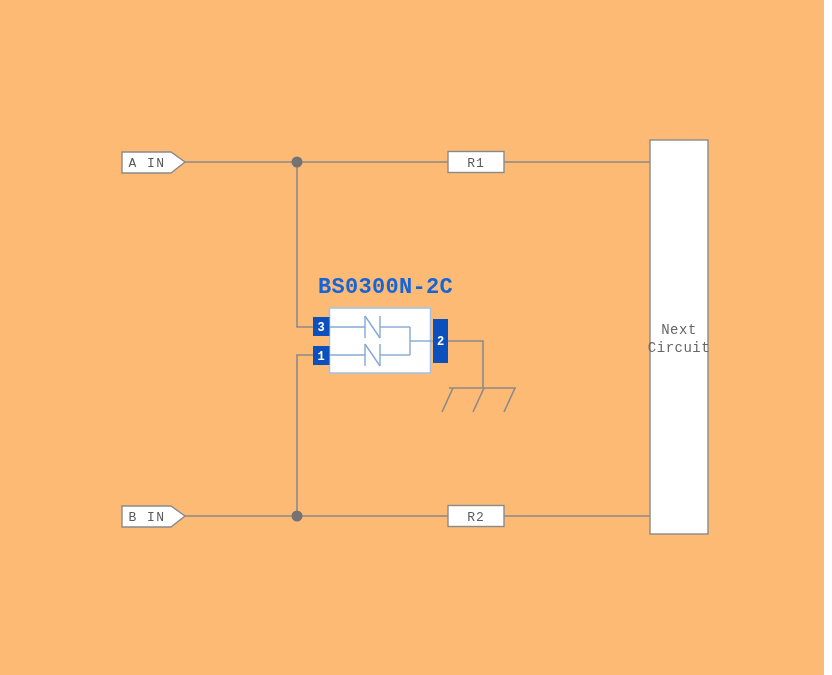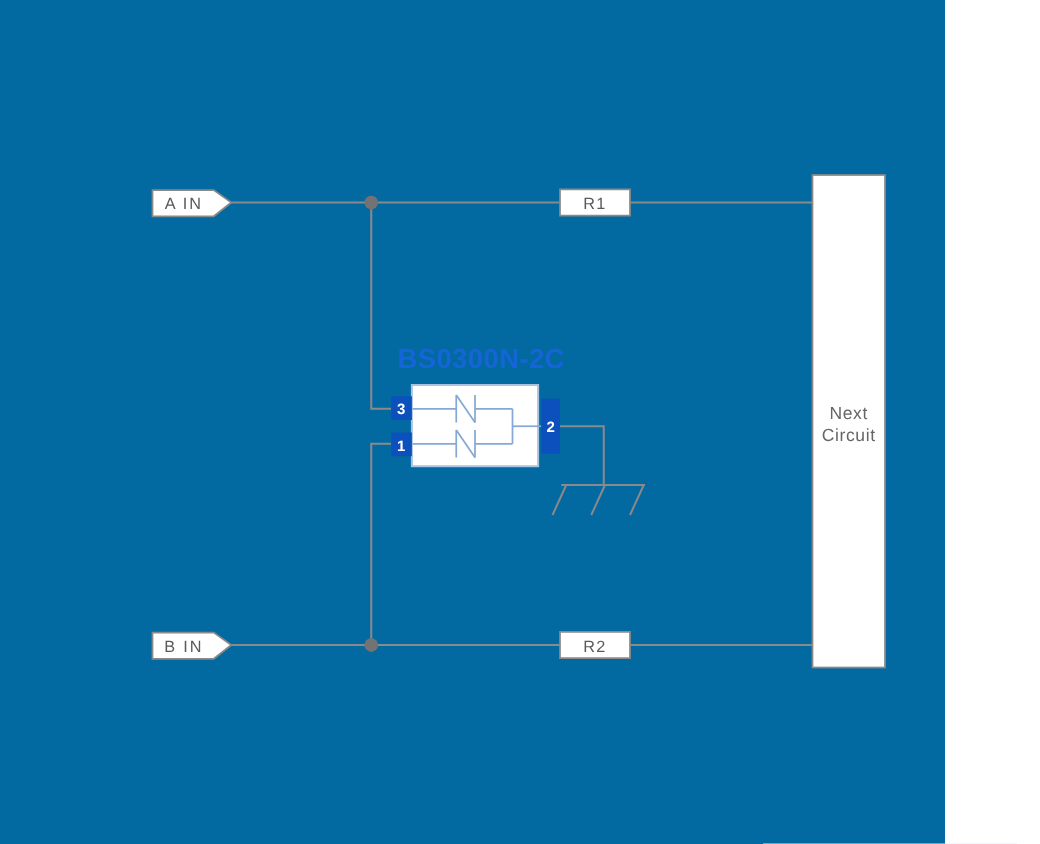--- a/index.html
+++ b/index.html
@@ -1,17 +1,17 @@
 <!DOCTYPE html>
 <html><head>
 <meta charset="utf-8">
 <style>
   html,body{margin:0;padding:0;background:#ffffff;}
-  .stage{position:relative;width:756px;height:675px;background:#0369a1;overflow:hidden;
-         font-family:Liberation Sans, sans-serif;}
+  .stage{position:relative;width:824px;height:675px;background:#fdba74;overflow:hidden;
+         font-family:Liberation Mono, monospace;}
   svg{position:absolute;left:0;top:0;}
   
   .wire{stroke:#8a8a8a;stroke-width:1.6;fill:none;}
   .boxline{stroke:#8a8a8a;stroke-width:1.4;fill:#ffffff;}
   .dot{fill:#737373;stroke:none;}
   
   .body-outline{stroke:#a9c2e0;stroke-width:1.6;fill:#ffffff;}
   .sym{stroke:#86a8d4;stroke-width:1.4;fill:none;}
   .pin{fill:#0b50bd;stroke:none;}
   

